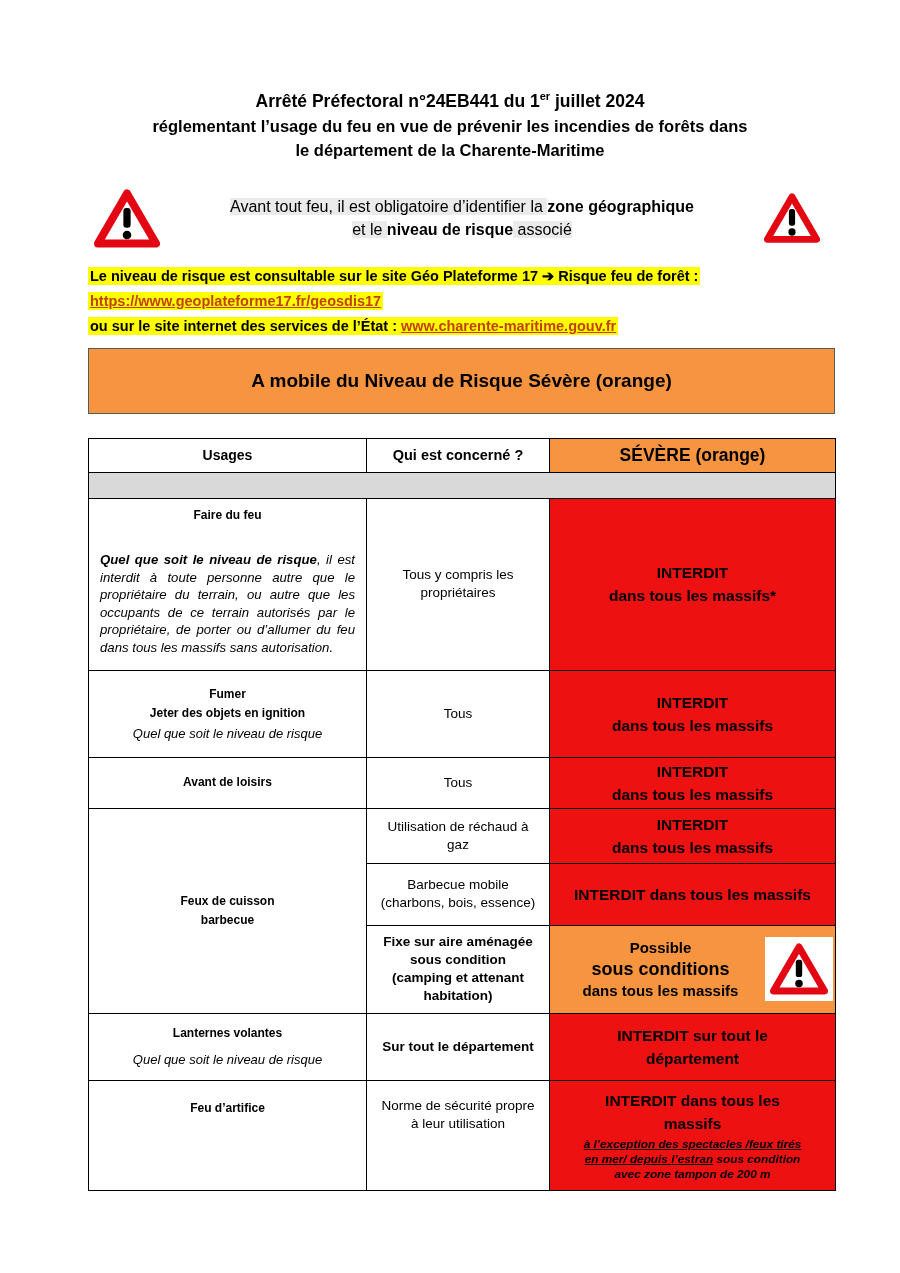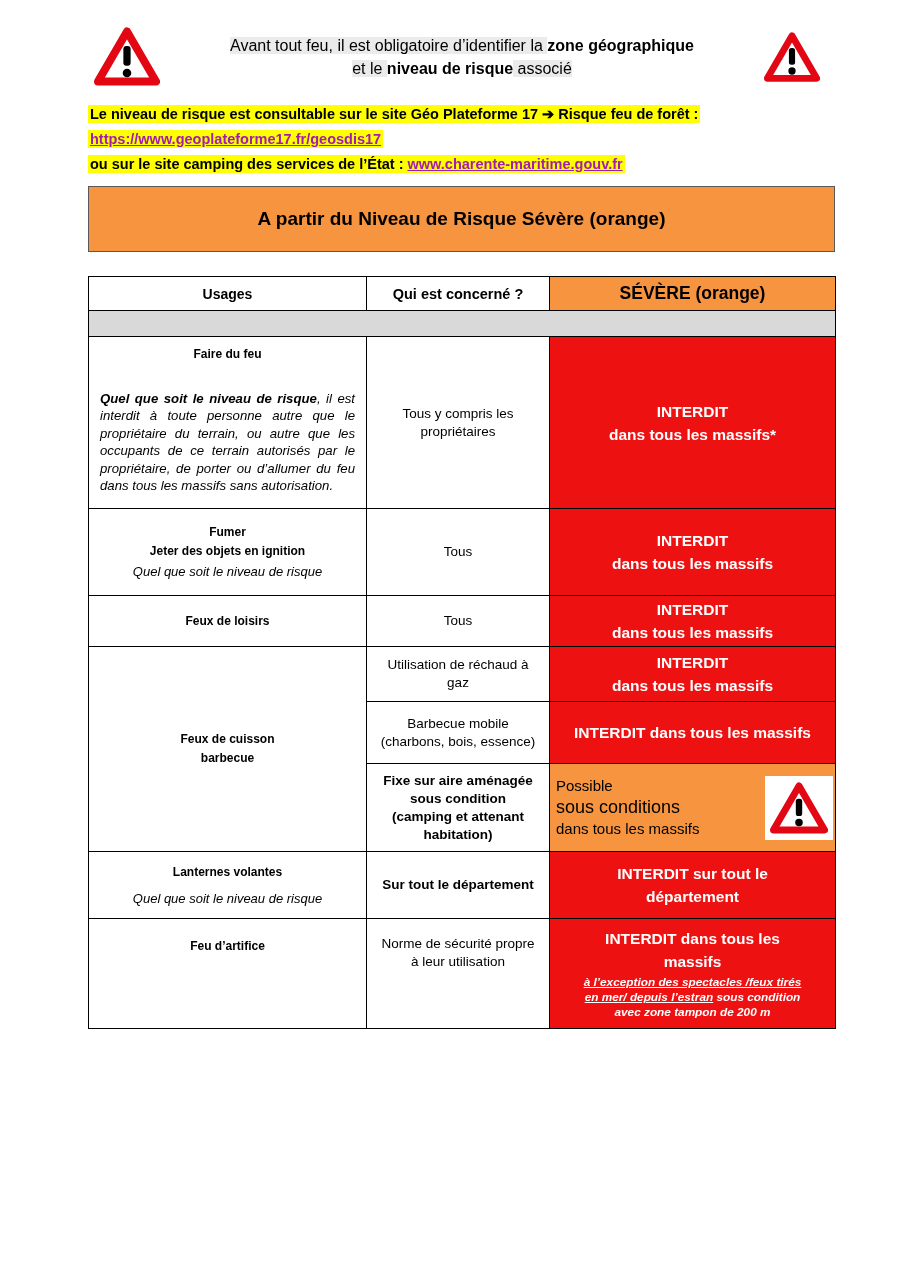--- a/index.html
+++ b/index.html
@@ -30,21 +30,21 @@
   .warning-row{margin-top:26px;display:flex;align-items:center;justify-content:space-between;padding:0 80px 0 94px;}
   .tri-lg{width:66px;height:61px;flex:0 0 auto;}
   .tri-rt{width:56px;height:52px;flex:0 0 auto;}
   .warning-text{flex:1;text-align:center;font-size:16px;line-height:23px;padding:0 8px;}
   .warning-text b{font-size:16px;}
   .hl{background:var(--highlight_gray,#EBEBEB);}
 
   
   .info-block{margin:15px 0 0 88px;width:747px;font-weight:bold;font-size:14.5px;line-height:25px;}
   .hl-y{background:var(--yellow,#FFFF00);padding:1px 2px;}
-  a.doc-link{color:#a21caf;text-decoration:underline;}
+  a.doc-link{color:#c2410c;text-decoration:underline;}
 
   
   .banner{margin:9px 0 0 88px;width:747px;height:66px;background:var(--orange,#F79440);
     border:1px solid #595959;display:flex;align-items:center;justify-content:center;
     font-size:19px;font-weight:bold;}
 
   
   table.main{margin:24px 0 0 88px;width:747px;border-collapse:collapse;table-layout:fixed;}
   table.main col.c1{width:278px;}
   table.main col.c2{width:183px;}
@@ -71,40 +71,45 @@
   .usage-title{font-weight:bold;font-size:12px;text-align:center;line-height:19px;}
   .usage-sub{font-style:italic;font-size:13px;text-align:center;line-height:18px;margin-top:8px;}
   .usage-desc{font-style:italic;font-size:13.2px;text-align:justify;padding:3px 9px 6px 9px;line-height:17.5px;margin-top:23px;}
   .cell-usage{padding:6px 2px;}
   .cell-usage.top{vertical-align:top;padding-top:18px;}
 
   .cell-concerned{text-align:center;font-size:13.5px;line-height:18px;padding:4px 12px;}
   .cell-concerned.bold{font-weight:bold;}
   .cell-concerned.top{vertical-align:top;padding-top:16px;}
 
-  .cell-red{background:var(--red,#EE1111);color:#ffffff;font-weight:bold;text-align:center;
+  .cell-red{background:var(--red,#EE1111);color:#000000;font-weight:bold;text-align:center;
     font-size:15.5px;line-height:23px;padding:2px 28px;}
   .cell-red.oneline{white-space:nowrap;padding:2px 0;font-size:15.5px;}
   .cell-red .small-ex{font-size:11.8px;font-style:italic;line-height:15px;margin-top:2px;padding:0 2px;}
   .cell-red .small-ex .u{text-decoration:underline;}
 
-  .cell-possible{background:var(--orange,#F79440);font-weight:normal;text-align:left;position:relative;
+  .cell-possible{background:var(--orange,#F79440);font-weight:bold;text-align:center;position:relative;
     padding-right:70px;padding-left:6px;}
   .cell-possible .l1{font-size:15px;line-height:20px;}
   .cell-possible .l2{font-size:18px;line-height:23px;}
   .cell-possible .l3{font-size:15px;line-height:20px;}
   .possible-tri-box{position:absolute;right:2px;top:50%;transform:translateY(-50%);
     width:68px;height:64px;background:#fff;display:flex;align-items:center;justify-content:center;}
   .tri-sm{width:58px;height:54px;}
 </style>
 </head>
 <body>
 
 <div class="page">
 
+  <div class="title-block">
+    <div class="title-line1"><span>Arrêté Préfectoral n°24EB441 du 1</span><sup>er</sup><span> juillet 2024</span></div>
+    <div class="title-line2">réglementant l’usage du feu en vue de prévenir les incendies de forêts dans</div>
+    <div class="title-line2">le département de la Charente-Maritime</div>
+  </div>
 
   <div class="warning-row">
     <svg class="tri-lg" viewBox="0 0 100 92" aria-hidden="true">
       <path d="M50 8 L94 84 L6 84 Z" fill="#ffffff" stroke="#E30613" stroke-width="12" stroke-linejoin="round"></path>
       <rect x="44.5" y="30" width="11" height="30" rx="4.5" fill="#000"></rect>
       <circle cx="50" cy="71" r="6.5" fill="#000"></circle>
     </svg>
     <div class="warning-text">
       <div><span class="hl">Avant tout feu, il est obligatoire d’identifier la </span><b>zone géographique</b></div>
       <div><span class="hl">et le </span><b>niveau de risque</b><span class="hl"> associé</span></div>
@@ -112,24 +117,24 @@
     <svg class="tri-rt" viewBox="0 0 100 92" aria-hidden="true">
       <path d="M50 8 L94 84 L6 84 Z" fill="#ffffff" stroke="#E30613" stroke-width="12" stroke-linejoin="round"></path>
       <rect x="44.5" y="30" width="11" height="30" rx="4.5" fill="#000"></rect>
       <circle cx="50" cy="71" r="6.5" fill="#000"></circle>
     </svg>
   </div>
 
   <div class="info-block">
     <div><span class="hl-y">Le niveau de risque est consultable sur le site Géo Plateforme 17 ➔  Risque feu de forêt :</span></div>
     <div><span class="hl-y"><a class="doc-link" href="#">https://www.geoplateforme17.fr/geosdis17</a></span></div>
-    <div><span class="hl-y"><span>ou sur le site camping des services de l’État : </span><a class="doc-link" href="#">www.charente-maritime.gouv.fr</a></span></div>
+    <div><span class="hl-y"><span>ou sur le site internet des services de l’État : </span><a class="doc-link" href="#">www.charente-maritime.gouv.fr</a></span></div>
   </div>
 
-  <div class="banner">A partir du Niveau de Risque Sévère (orange)</div>
+  <div class="banner">A mobile du Niveau de Risque Sévère (orange)</div>
 
   <table class="main">
     <colgroup>
         <col class="c1">
         <col class="c2">
         <col class="c3">
       </colgroup>
 
     <tbody>
         <tr class="r-head">
@@ -162,21 +167,21 @@
       </td>
       <td class="cell-concerned">Tous</td>
       <td class="cell-red">
         <div>INTERDIT</div>
         <div>dans tous les massifs</div>
       </td>
     </tr>
 
     <tr class="r-loisirs">
       <td class="cell-usage">
-        <div class="usage-title">Feux de loisirs</div>
+        <div class="usage-title">Avant de loisirs</div>
       </td>
       <td class="cell-concerned">Tous</td>
       <td class="cell-red">
         <div>INTERDIT</div>
         <div>dans tous les massifs</div>
       </td>
     </tr>
 
     <tr class="r-rechaud">
       <td class="cell-usage" rowspan="3">

